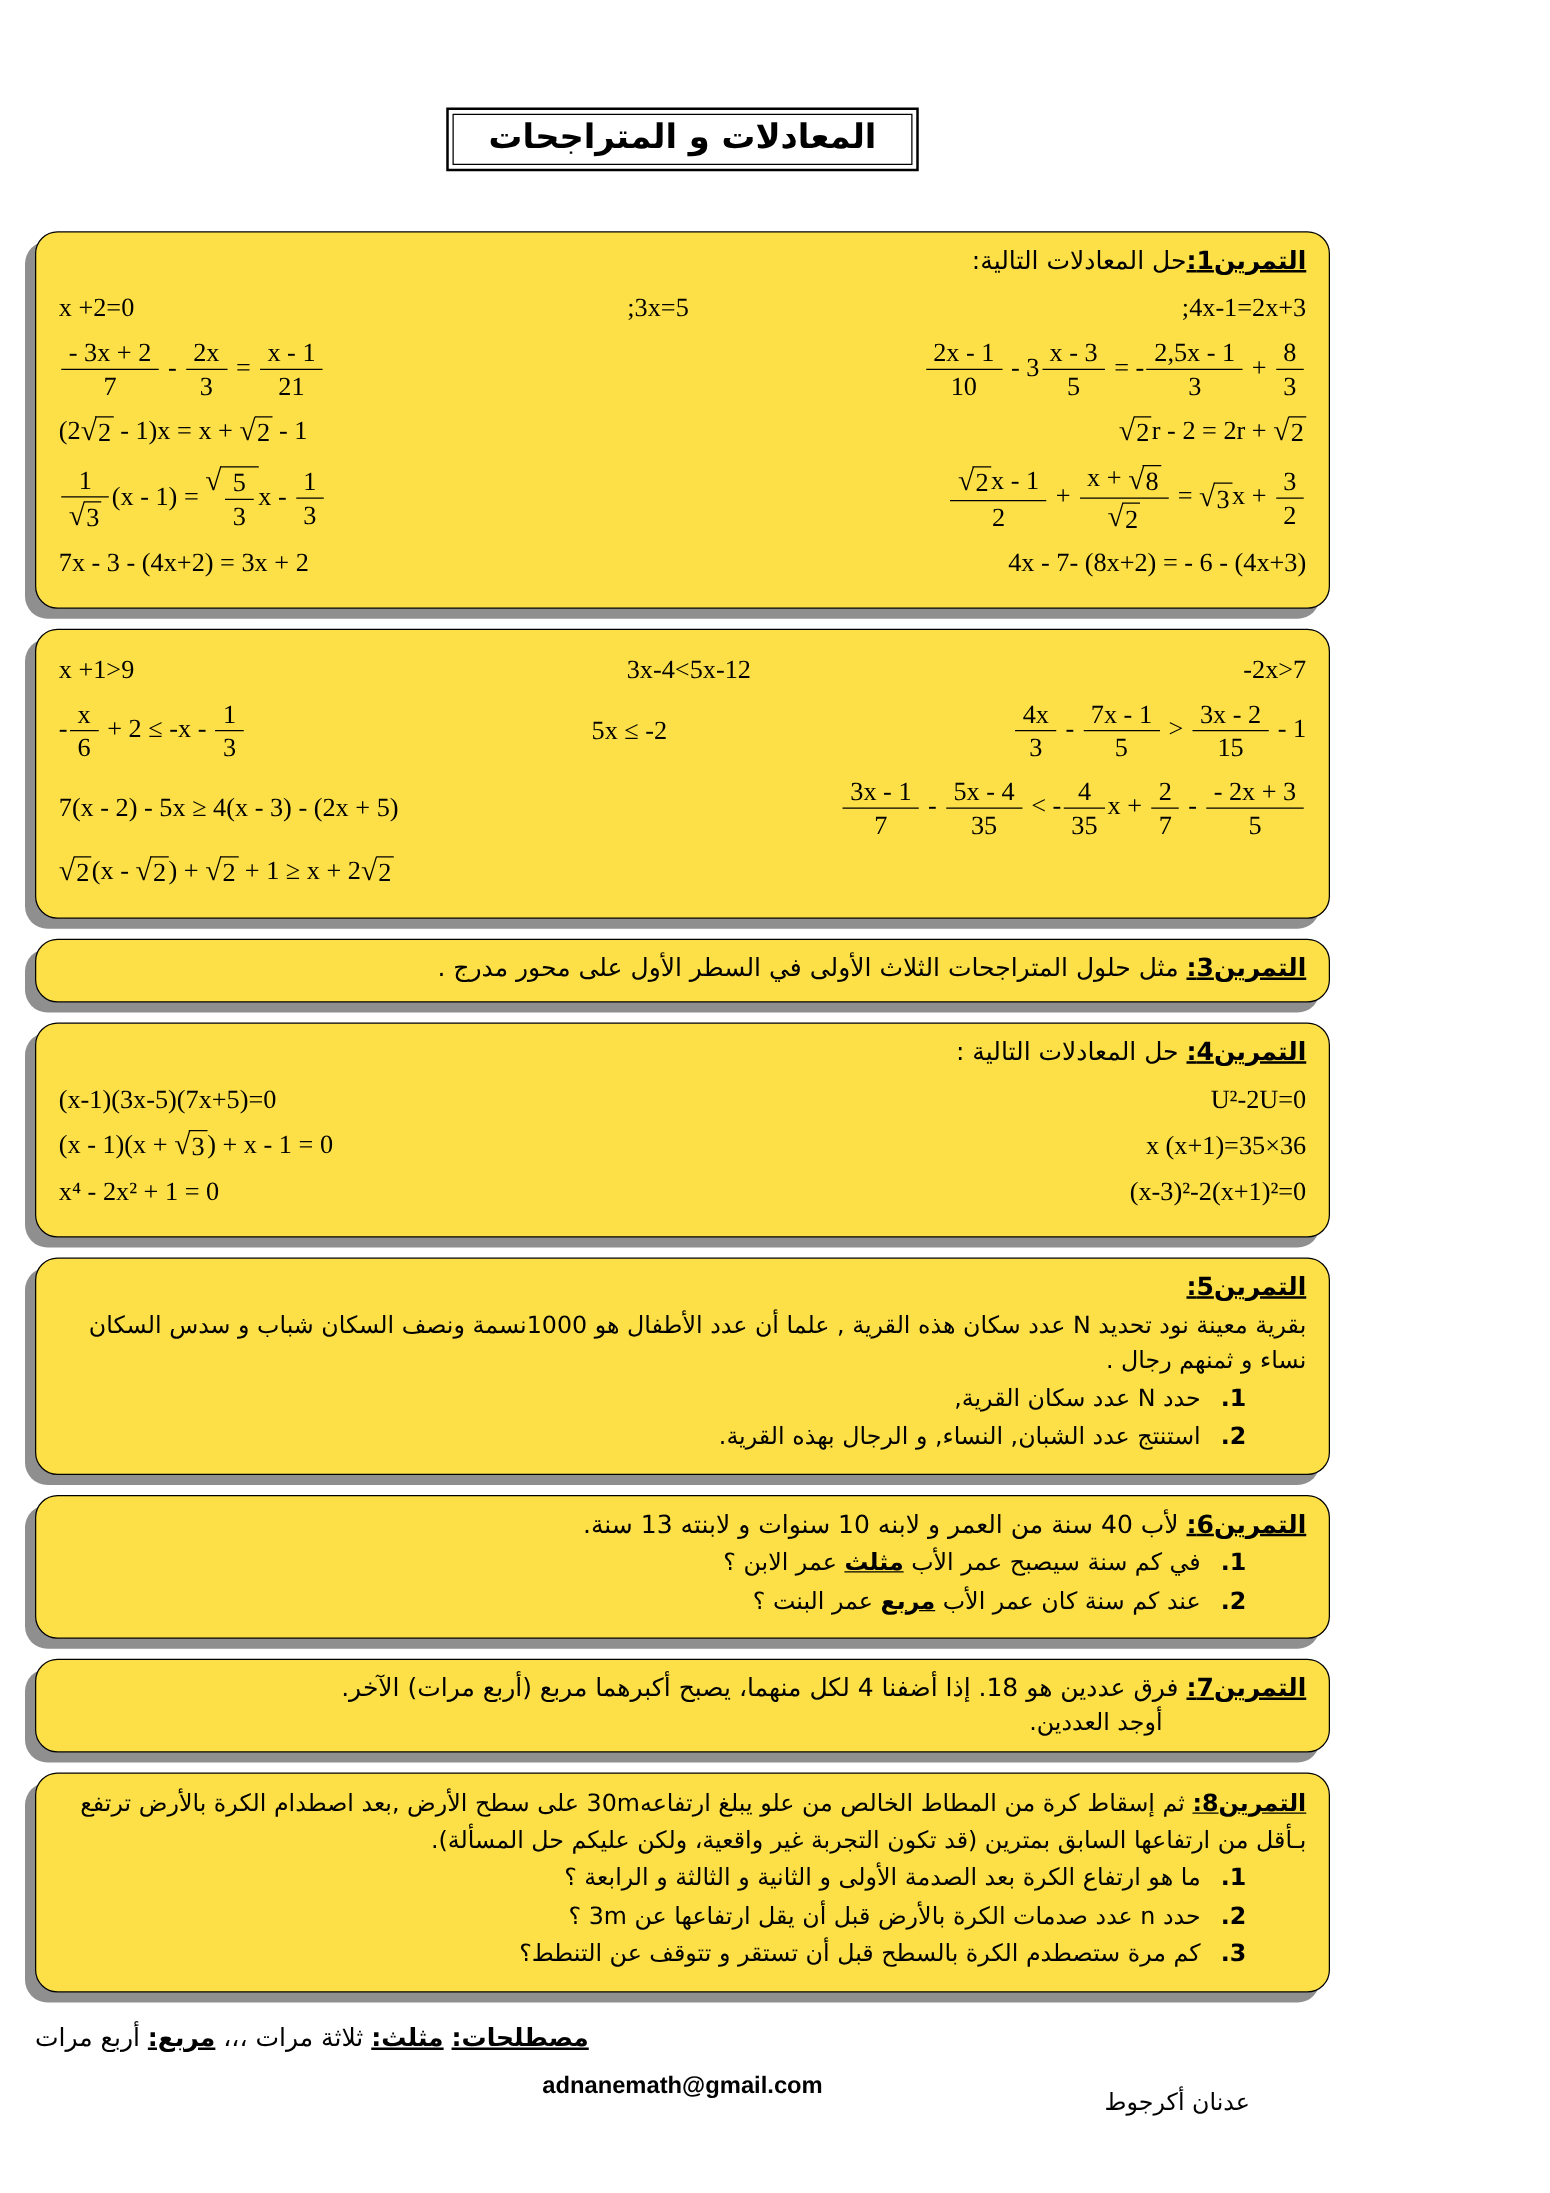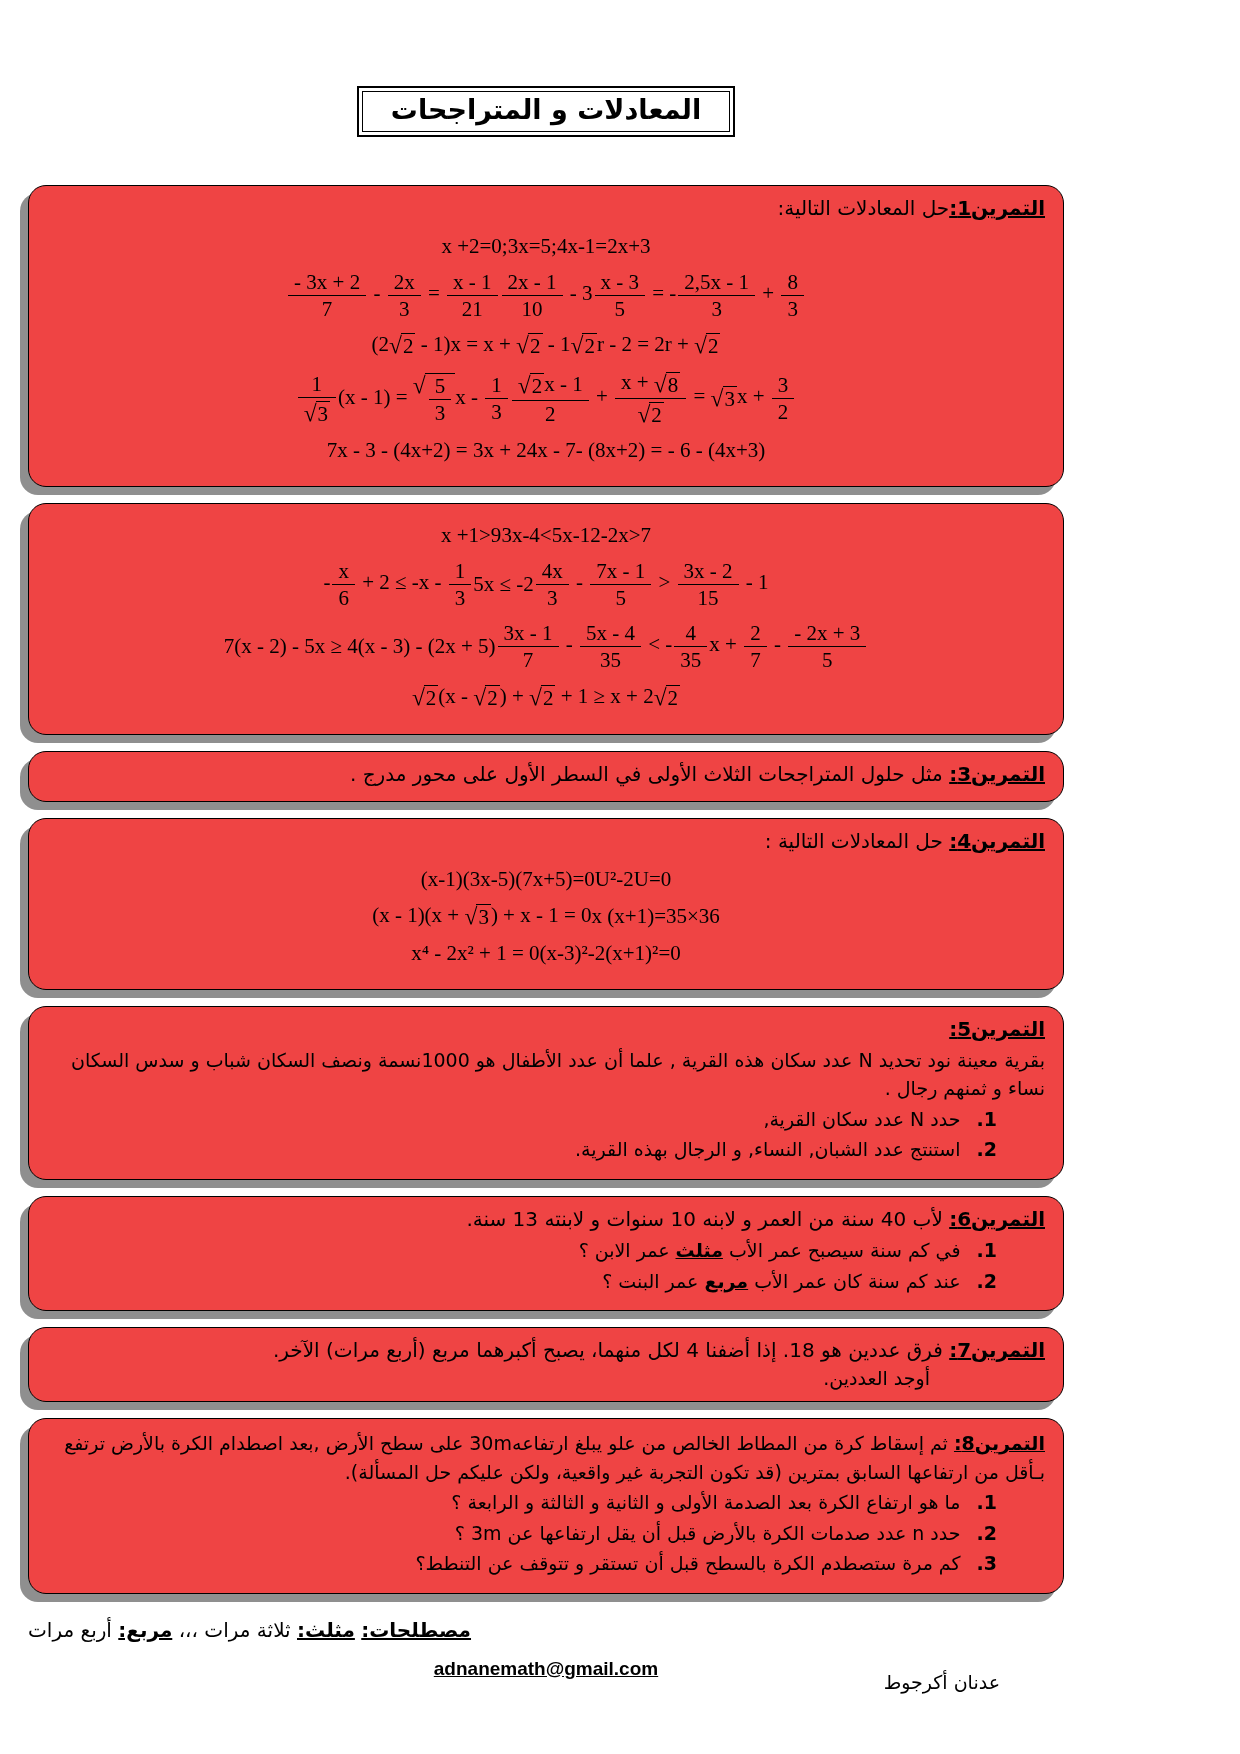--- a/index.html
+++ b/index.html
@@ -10,55 +10,55 @@
 
   
   .title-wrap{display:flex;justify-content:center;margin-top:86px;margin-bottom:48px;}
   .title-outer{border:2px solid #000;padding:3px;background:#fff;}
   .title-inner{border:1.5px solid #000;padding:2px 28px 6px;font-size:27px;font-weight:bold;direction:rtl;}
 
   
   .ex-box{
     border:1.6px solid #000;
     border-radius:18px;
-    background:#ef4444;
+    background:#fde047;
     box-shadow:-8px 8px 0 #8f8f8f;
     padding:8px 18px 12px;
     margin:0 0 16px 0;
     direction:rtl;
     text-align:right;
     position:relative;
   }
   .ex-header{font-size:20px;line-height:1.45;}
   .ex-label{font-weight:bold;text-decoration:underline;}
   .ex-title{font-weight:normal;}
   .ex-body{font-size:19px;line-height:1.5;margin-top:2px;}
   .ex-line2{font-size:19px;padding-left:0;padding-right:115px;margin-top:2px;}
 
   
   .math-block{direction:ltr;font-family:"Liberation Serif",serif;font-size:21px;}
-  .math-row{display:flex;align-items:center;justify-content:center;margin:11px 0;}
+  .math-row{display:flex;align-items:center;justify-content:space-between;margin:11px 0;}
   .math-cell{white-space:nowrap;}
   .fr{display:inline-block;vertical-align:middle;text-align:center;margin:0 2px;line-height:1.15;}
   .fr > .nu{display:block;padding:0 6px 1px;border-bottom:1.6px solid #000;}
   .fr > .de{display:block;padding:1px 6px 0;}
   .sq{display:inline-flex;align-items:flex-start;vertical-align:middle;}
   .sq > .sg{font-size:1.12em;line-height:1.05;margin-right:-1px;}
   .sq > .ov{border-top:1.6px solid #000;padding:0 2px;}
 
   
   .ex-list{list-style:none;counter-reset:li;padding:0 48px 0 0;margin:3px 0 2px;font-size:19px;}
   .ex-list li{counter-increment:li;margin:3px 0;line-height:1.45;}
   .ex-list li::before{content:counter(li) ".";font-weight:bold;margin-left:16px;}
   .key{font-weight:bold;text-decoration:underline;}
 
   
   .terms{direction:rtl;text-align:left;padding:8px 20px 0 0;font-size:20px;}
   .bold-u{font-weight:bold;text-decoration:underline;}
-  .footer-row{position:relative;margin-top:16px;height:32px;text-decoration:underline;}
+  .footer-row{position:relative;margin-top:16px;height:32px;}
   .email{text-align:center;font-weight:bold;font-size:19px;font-family:"Liberation Sans",sans-serif;}
   .author{position:absolute;right:64px;top:13px;font-size:19px;direction:rtl;}
 </style>
 </head>
 <body>
 
 <div class="page">
   <div class="content">
 
     <div class="title-wrap">

